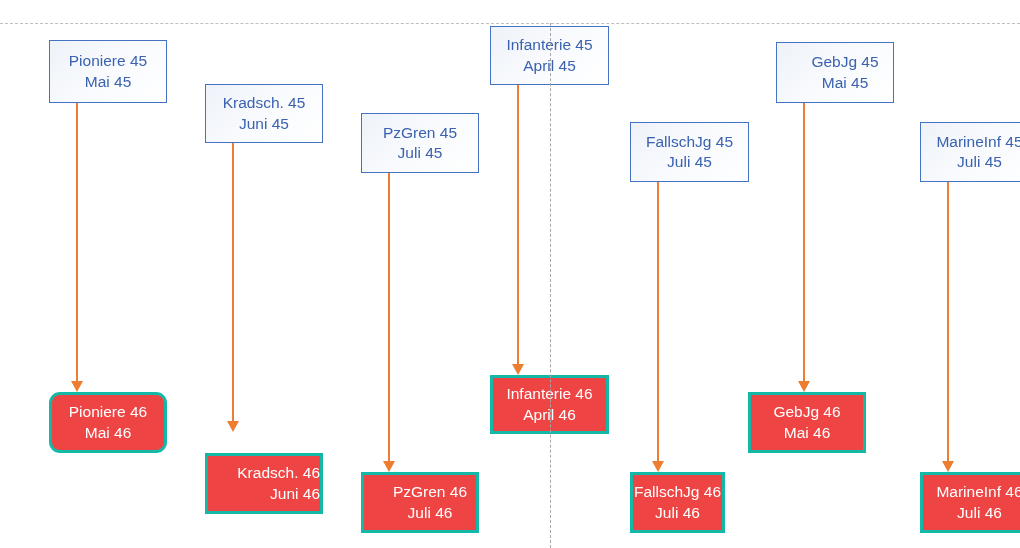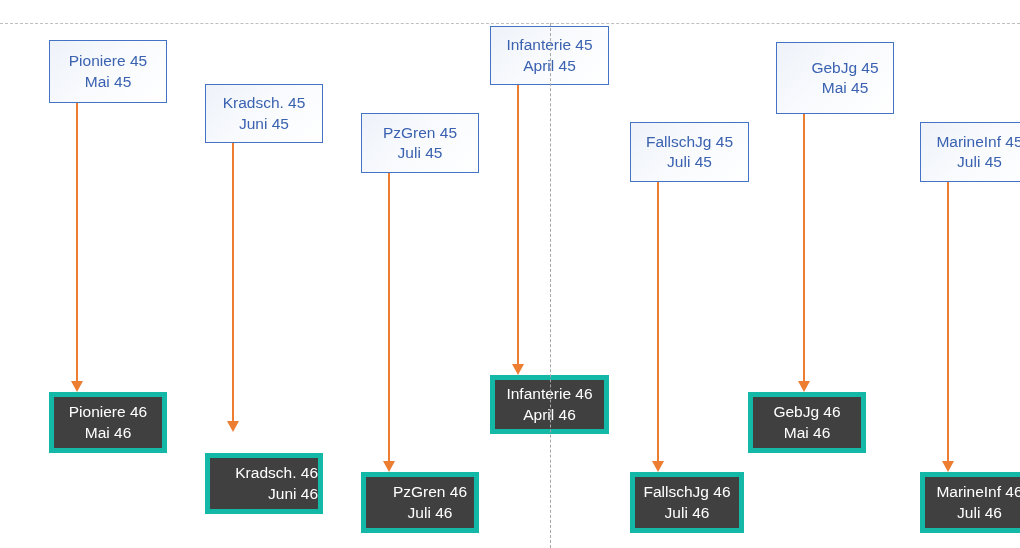--- a/index.html
+++ b/index.html
@@ -70,43 +70,43 @@
   .node .line1, .node .line2 {
     display: block;
     white-space: nowrap;
   }
   .node.outline {
     background: linear-gradient(135deg, #eef2f9 0%, #f8fafd 45%, #ffffff 100%);
     border: 1.5px solid #4472C4;
     color: #3A62B0;
   }
   .node.filled {
-    background: #404040;
-    border: 5px solid #14b8a6;
+    background: #ef4444;
+    border: 3px solid #14b8a6;
     color: #ffffff;
   }
 </style>
 </head>
 <body>
 
 <div id="canvas">
 
   <div class="guide-h" style="top: 23px;"></div>
   <div class="guide-v" style="left: 550px; top: 23px; height: 525px;"></div>
 
   <div id="layers">
       <div class="connector" style="left: 76px; top: 103px; width: 2px; height: 289px;">
         <div class="stem" style="height: 280px;"></div>
         <div class="head" style="top: 278px;"></div>
       </div>
       <div class="node outline" style="left: 17px; top: 40px; width: 118px; height: 63px; justify-content: center;">
         <span class="line1">Pioniere 45</span>
         <span class="line2">Mai 45</span>
       </div>
-      <div class="node filled" style="left: 17px; top: 392px; width: 118px; height: 61px;">
+      <div class="node filled" style="left: 17px; top: 392px; width: 118px; height: 61px; border-radius: 11px;">
         <span class="line1">Pioniere 46</span>
         <span class="line2">Mai 46</span>
       </div>
       <div class="connector" style="left: 232px; top: 143px; width: 2px; height: 289px;">
         <div class="stem" style="height: 280px;"></div>
         <div class="head" style="top: 278px;"></div>
       </div>
       <div class="node outline" style="left: 173px; top: 84px; width: 118px; height: 59px;">
         <span class="line1">Kradsch. 45</span>
         <span class="line2">Juni 45</span>
@@ -140,29 +140,29 @@
         <span class="line2">April 46</span>
       </div>
       <div class="connector" style="left: 657px; top: 182px; width: 2px; height: 290px;">
         <div class="stem" style="height: 281px;"></div>
         <div class="head" style="top: 279px;"></div>
       </div>
       <div class="node outline" style="left: 598px; top: 122px; width: 119px; height: 60px;">
         <span class="line1">FallschJg 45</span>
         <span class="line2">Juli 45</span>
       </div>
-      <div class="node filled" style="left: 598px; top: 472px; width: 114px; height: 61px; justify-content: center;">
+      <div class="node filled" style="left: 598px; top: 472px; width: 95px; height: 61px; justify-content: center;">
         <span class="line1">FallschJg 46</span>
         <span class="line2">Juli 46</span>
       </div>
       <div class="connector" style="left: 803px; top: 103px; width: 2px; height: 289px;">
         <div class="stem" style="height: 280px;"></div>
         <div class="head" style="top: 278px;"></div>
       </div>
-      <div class="node outline" style="left: 744px; top: 42px; width: 118px; height: 72px; padding-left: 20px;">
+      <div class="node outline" style="left: 744px; top: 42px; width: 118px; height: 61px; padding-left: 20px;">
         <span class="line1">GebJg 45</span>
         <span class="line2">Mai 45</span>
       </div>
       <div class="node filled" style="left: 716px; top: 392px; width: 118px; height: 61px;">
         <span class="line1">GebJg 46</span>
         <span class="line2">Mai 46</span>
       </div>
       <div class="connector" style="left: 947px; top: 182px; width: 2px; height: 290px;">
         <div class="stem" style="height: 281px;"></div>
         <div class="head" style="top: 279px;"></div>

